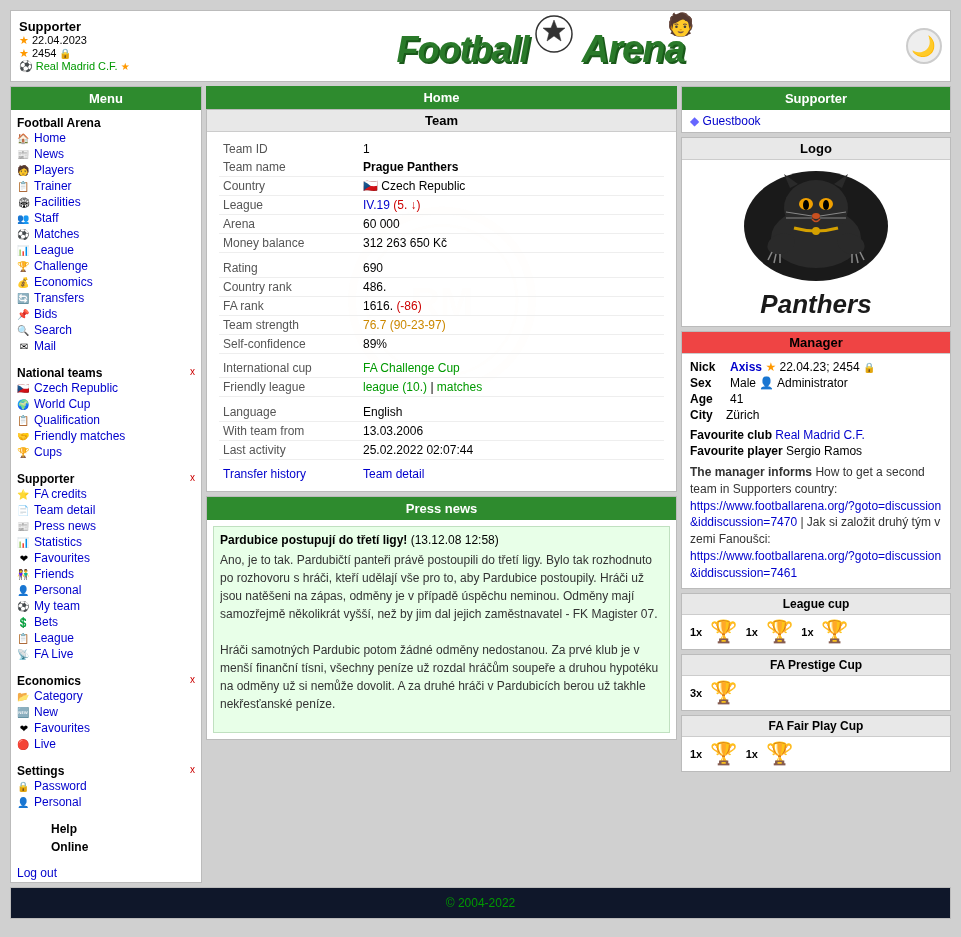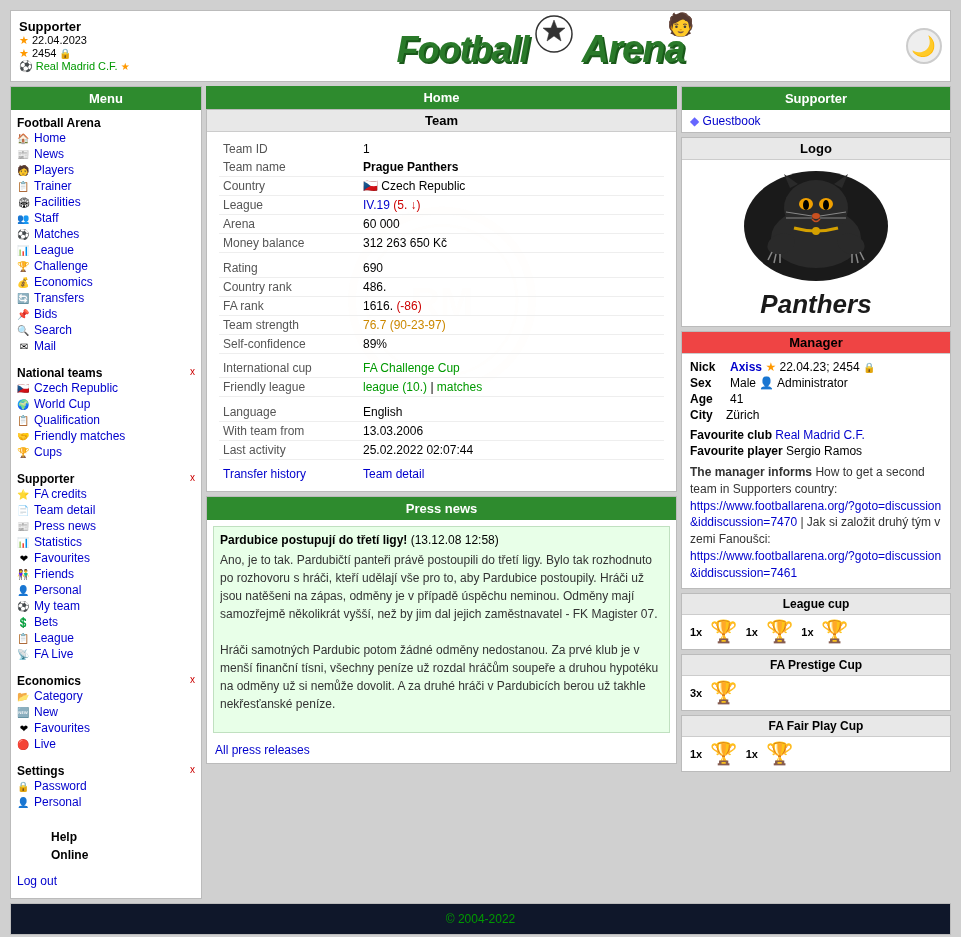--- a/index.html
+++ b/index.html
@@ -279,26 +279,26 @@
         <div class="sidebar-item">
             <span class="sidebar-icon">🔒</span>
             <a href="#">Password</a>
           </div>
         <div class="sidebar-item">
             <span class="sidebar-icon">👤</span>
             <a href="#">Personal</a>
           </div>
       </div>
 
-      <div class="sidebar-section" style="margin-top:12px;padding-left:40px;">
+      <div class="sidebar-section" style="margin-top:4px;padding-left:40px;">
         <div class="sidebar-section-title">Help</div>
         <div class="sidebar-section-title">Online</div>
       </div>
 
-      <div class="sidebar-section" style="margin-top:8px;margin-bottom:8px;">
+      <div class="sidebar-section" style="margin-top:8px;">
         <a href="#" style="color:#00c;text-decoration:none;font-size:12px;">Log out</a>
       </div>
     </div>
 
     <div class="center-content">
       <div class="content-header">Home</div>
 
       <div class="team-panel">
         <div class="team-panel-header">Team</div>
         <div class="team-watermark">
@@ -424,23 +424,20 @@
             <div style="font-weight:bold;margin-bottom:4px;">
               <span>Pardubice postupují do třetí ligy!</span> 
               <span style="font-weight:normal;">(13.12.08 12:58)</span>
             </div>
             <div style="height:175px;overflow-y:scroll;color:#333;line-height:1.5;font-size:12px;padding-right:4px;">
               <p>Ano, je to tak. Pardubičtí panteři právě postoupili do třetí ligy. Bylo tak rozhodnuto po rozhovoru s hráči, kteří udělají vše pro to, aby Pardubice postoupily. Hráči už jsou natěšeni na zápas, odměny je v případě úspěchu neminou. Odměny mají samozřejmě několikrát vyšší, než by jim dal jejich zaměstnavatel - FK Magister 07.</p>
               <br>
               <p>Hráči samotných Pardubic potom žádné odměny nedostanou. Za prvé klub je v menší finanční tísni, všechny peníze už rozdal hráčům soupeře a druhou hypotéku na odměny už si nemůže dovolit. A za druhé hráči v Pardubicích berou už takhle nekřesťanské peníze.</p>
             </div>
           </div>
-          <div style="padding:4px 8px 6px;">
-            <a href="#" style="color:#00c;text-decoration:none;">All press releases</a>
-          </div>
         </div>
       </div>
     </div>
 
     <div class="right-sidebar">
 
       <div class="supporter-panel">
         <div class="supporter-panel-header">Supporter</div>
         <div style="padding:4px 8px;">
           <span style="color:#66f;">◆</span>

